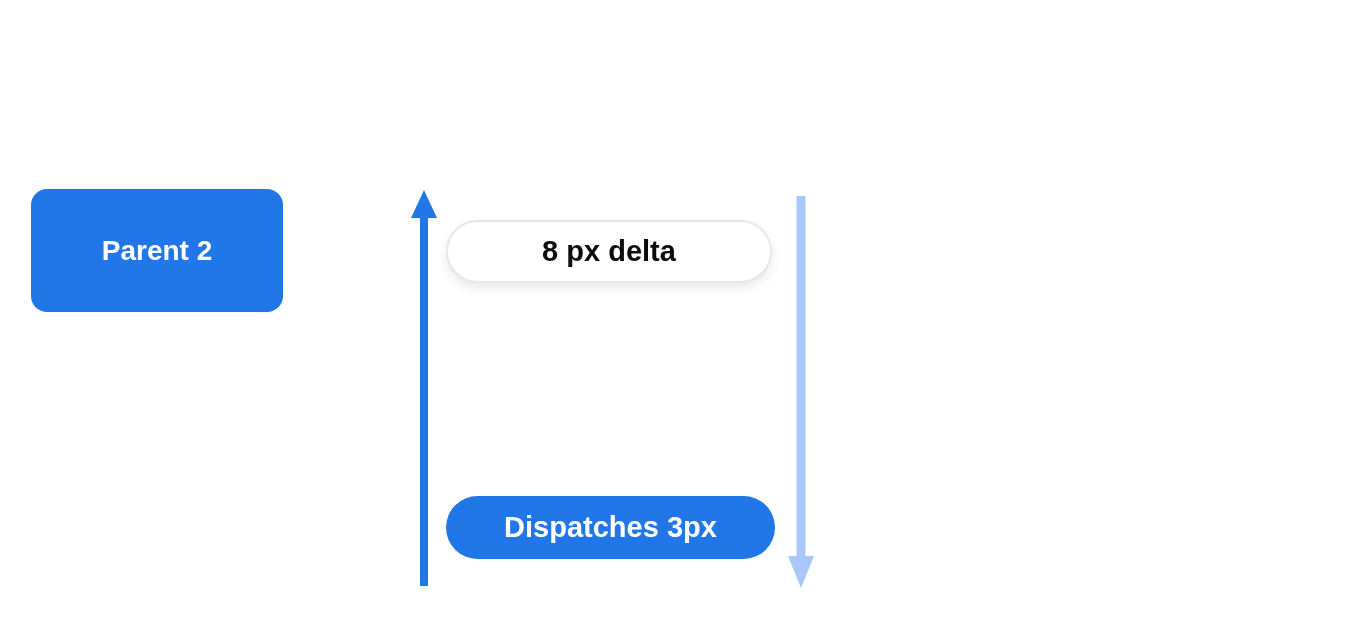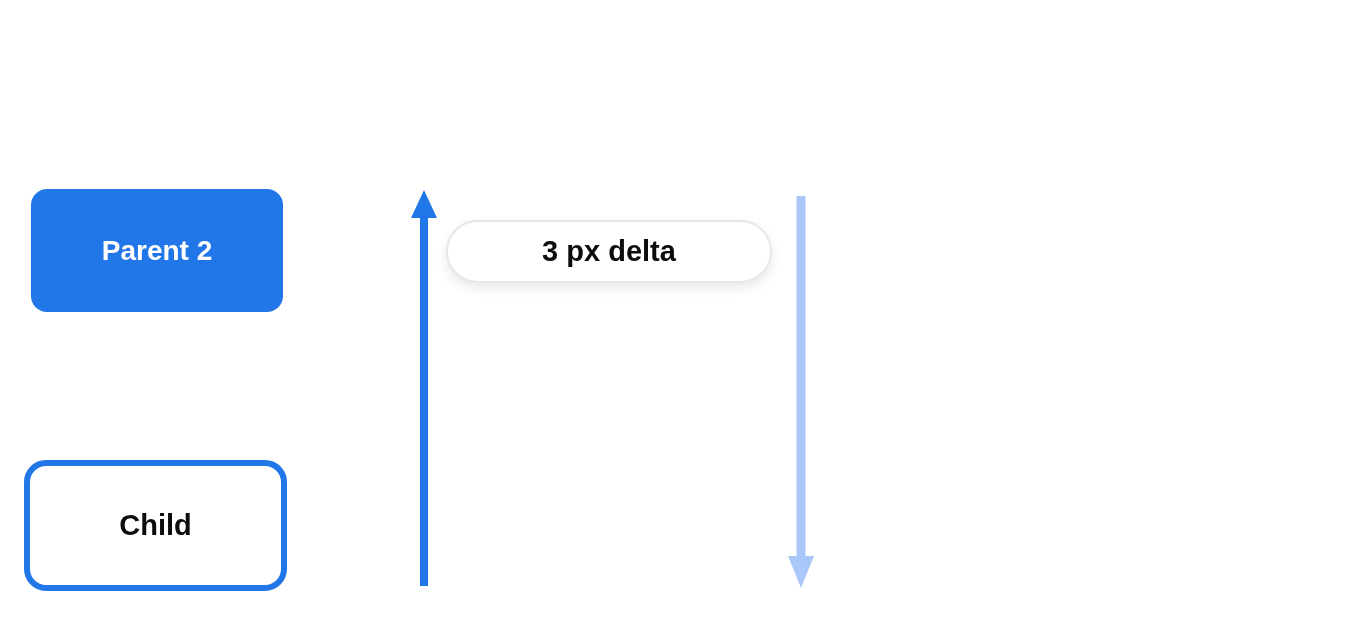--- a/index.html
+++ b/index.html
@@ -90,32 +90,32 @@
 <body>
 
 <div class="canvas">
 
 
   <div class="abs node node-parent2">
     <span>Parent 2</span>
   </div>
 
 
-  <div class="abs node node-child">
-    <span>Child</span>
-  </div>
 
   <svg class="abs arrow-up-svg" width="26" height="396" viewBox="0 0 26 396" aria-hidden="true">
     <polygon points="13,0 26,28 0,28" fill="currentColor"></polygon>
     <rect x="9" y="24" width="8" height="372" fill="currentColor"></rect>
   </svg>
 
   <div class="abs delta-pill">
-    <span>3 px delta</span>
+    <span>8 px delta</span>
   </div>
 
   <svg class="abs arrow-down-svg" width="26" height="392" viewBox="0 0 26 392" aria-hidden="true">
     <rect x="8.5" y="0" width="9" height="364" fill="currentColor"></rect>
     <polygon points="0,360 26,360 13,392" fill="currentColor"></polygon>
   </svg>
 
+  <div class="abs dispatch-pill">
+    <span>Dispatches 3px</span>
+  </div>
 
 </div>
 
 </body></html>

